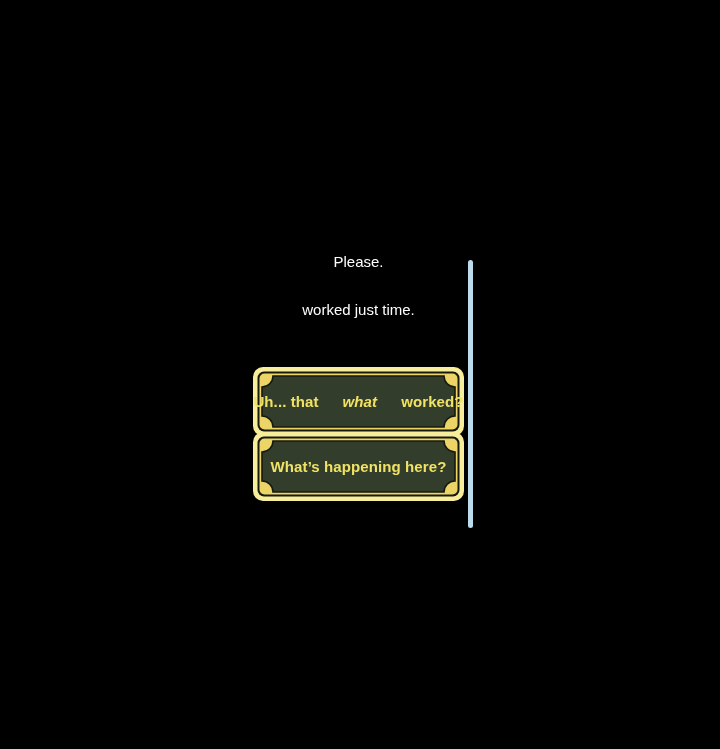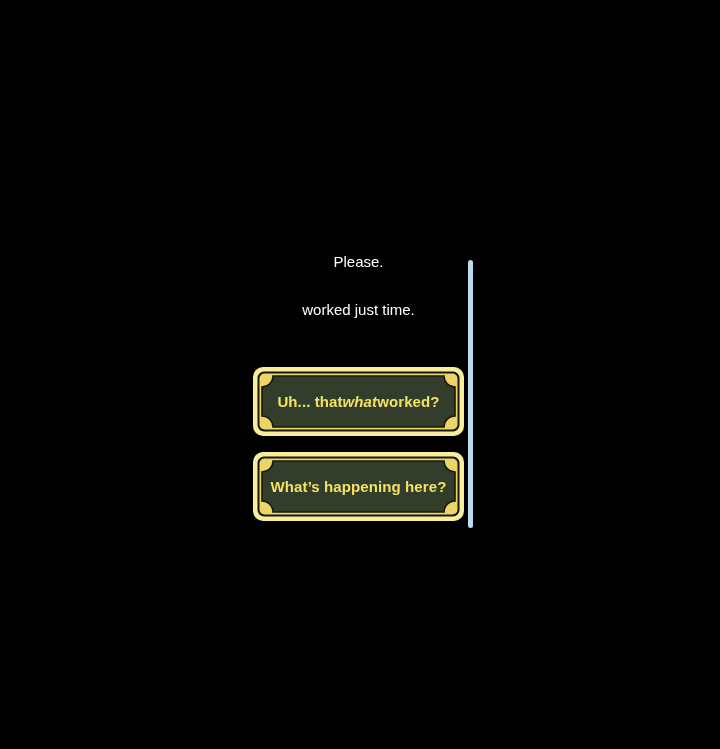--- a/index.html
+++ b/index.html
@@ -34,21 +34,21 @@
     width: 211px;
     height: 69px;
     background: none;
     border: none;
     padding: 0;
     margin: 0;
     cursor: pointer;
     display: block;
   }
   .choice1 { top: 367px; }
-  .choice2 { top: 452px; }
+  .choice2 { top: 432px; }
   .plaque {
     position: absolute;
     left: 0; top: 0;
     width: 211px;
     height: 69px;
     display: block;
   }
   .l1 { fill: var(--frame_yellow); }
   .l2 { fill: var(--dark_gap); }
   .l3 { fill: var(--inner_line_yellow); }
@@ -57,20 +57,21 @@
     position: absolute;
     left: 0; top: 0; right: 0; bottom: 0;
     display: flex;
     align-items: center;
     justify-content: center;
     color: var(--button_text_yellow, #f0e264);
     font-size: 15px;
     font-weight: 700;
     font-family: "Liberation Sans", sans-serif;
     letter-spacing: 0.1px;
+    gap: 24px;
   }
   .label em { font-weight: 700; }
   .scrollbar {
     position: absolute;
     left: 468px;
     top: 260px;
     width: 5px;
     height: 268px;
     border-radius: 3px;
     background: var(--scrollbar_blue, #b9dcee);

